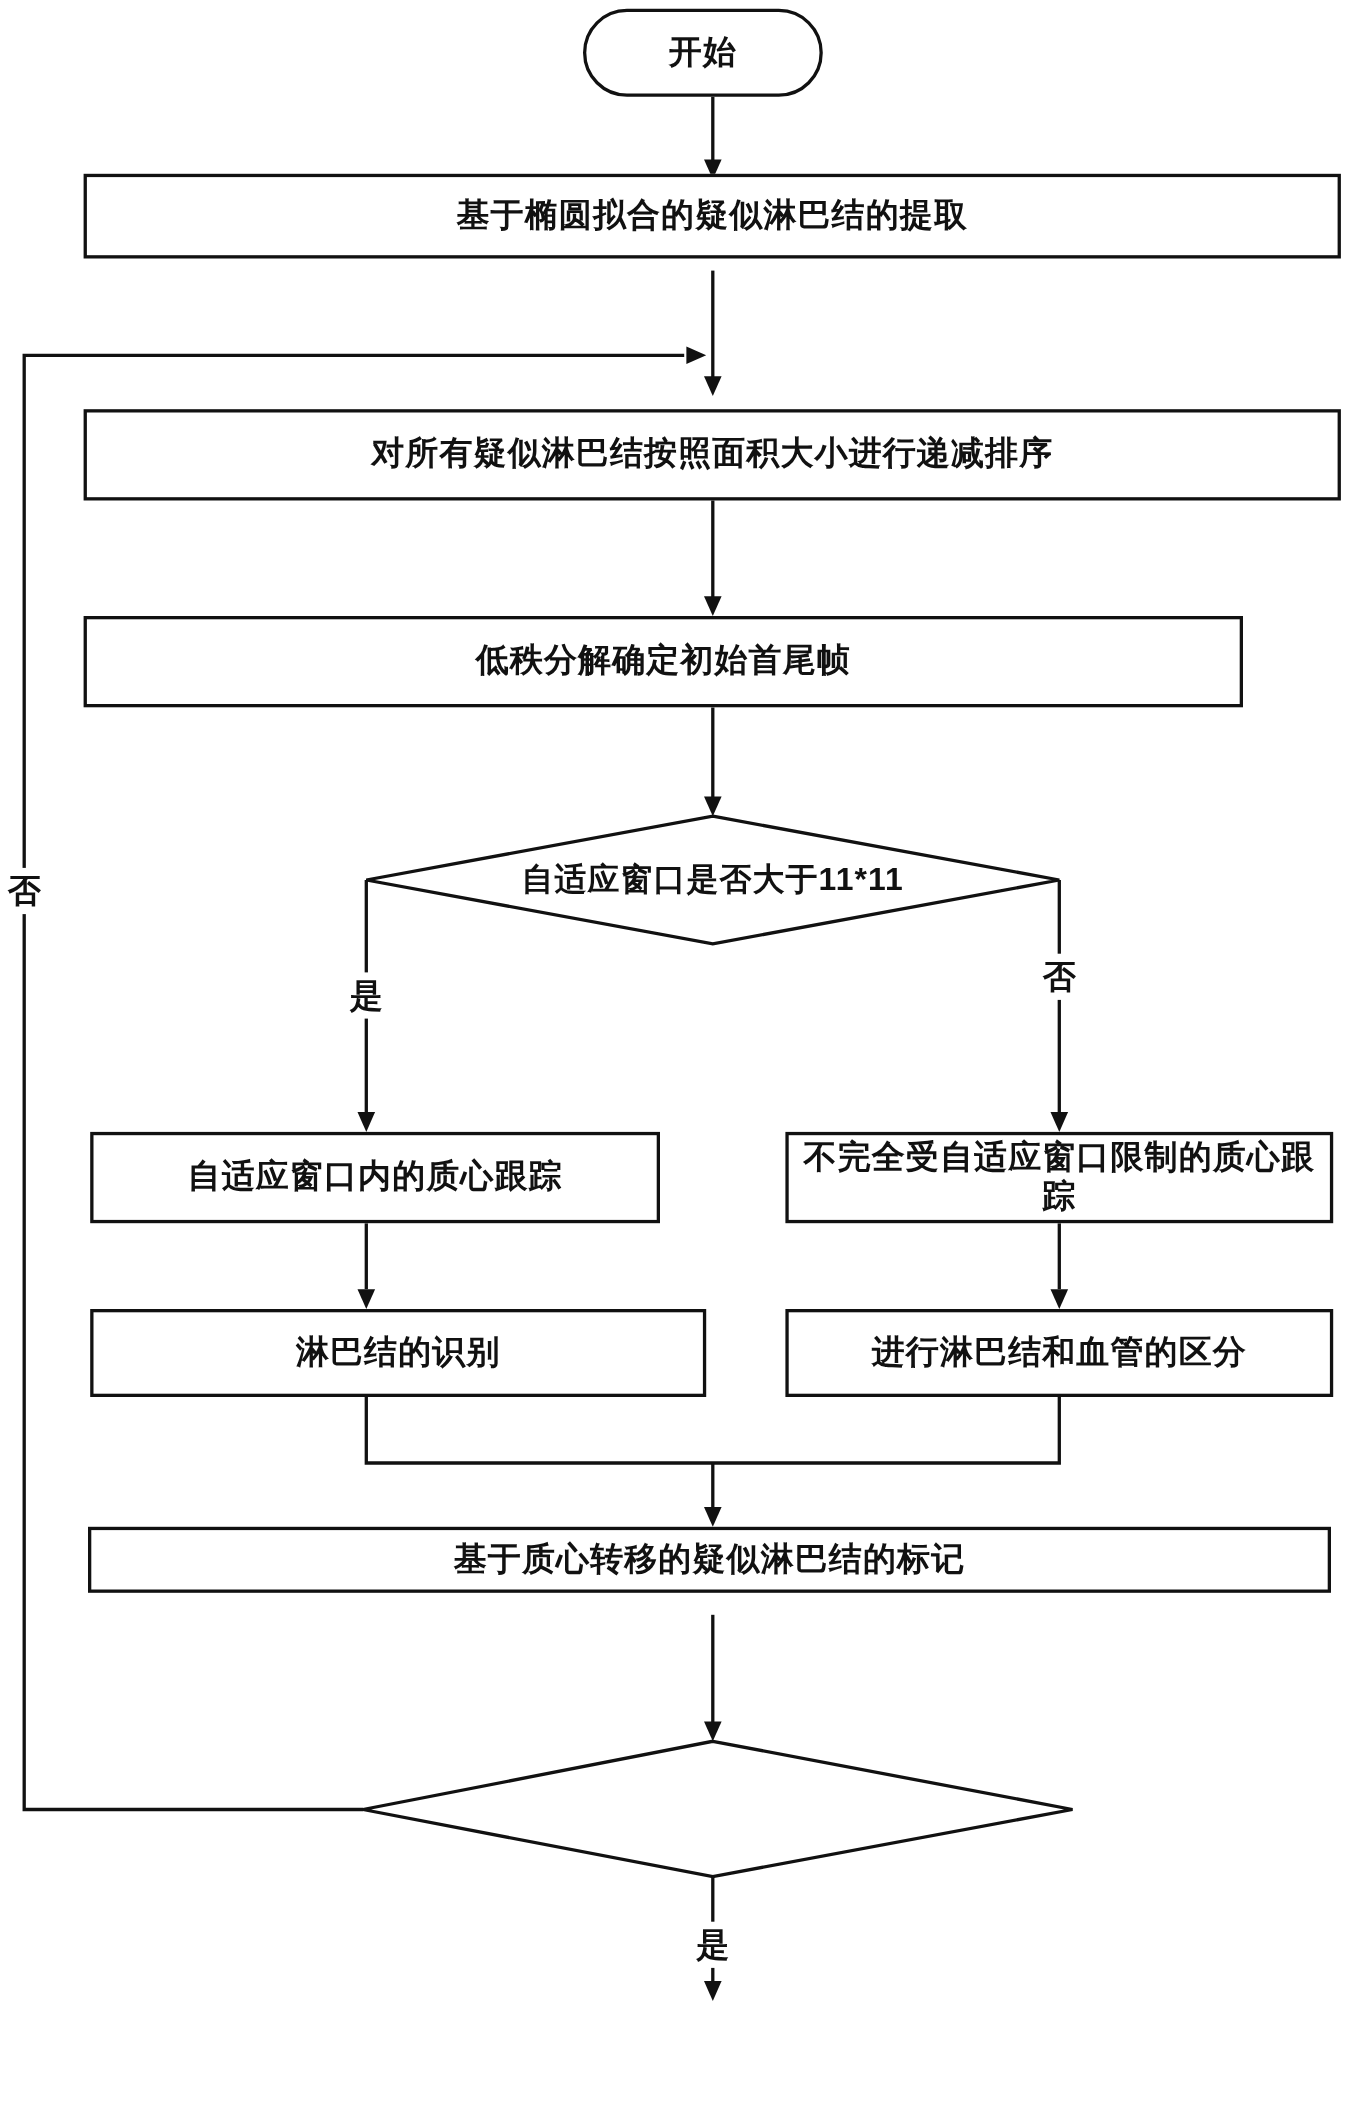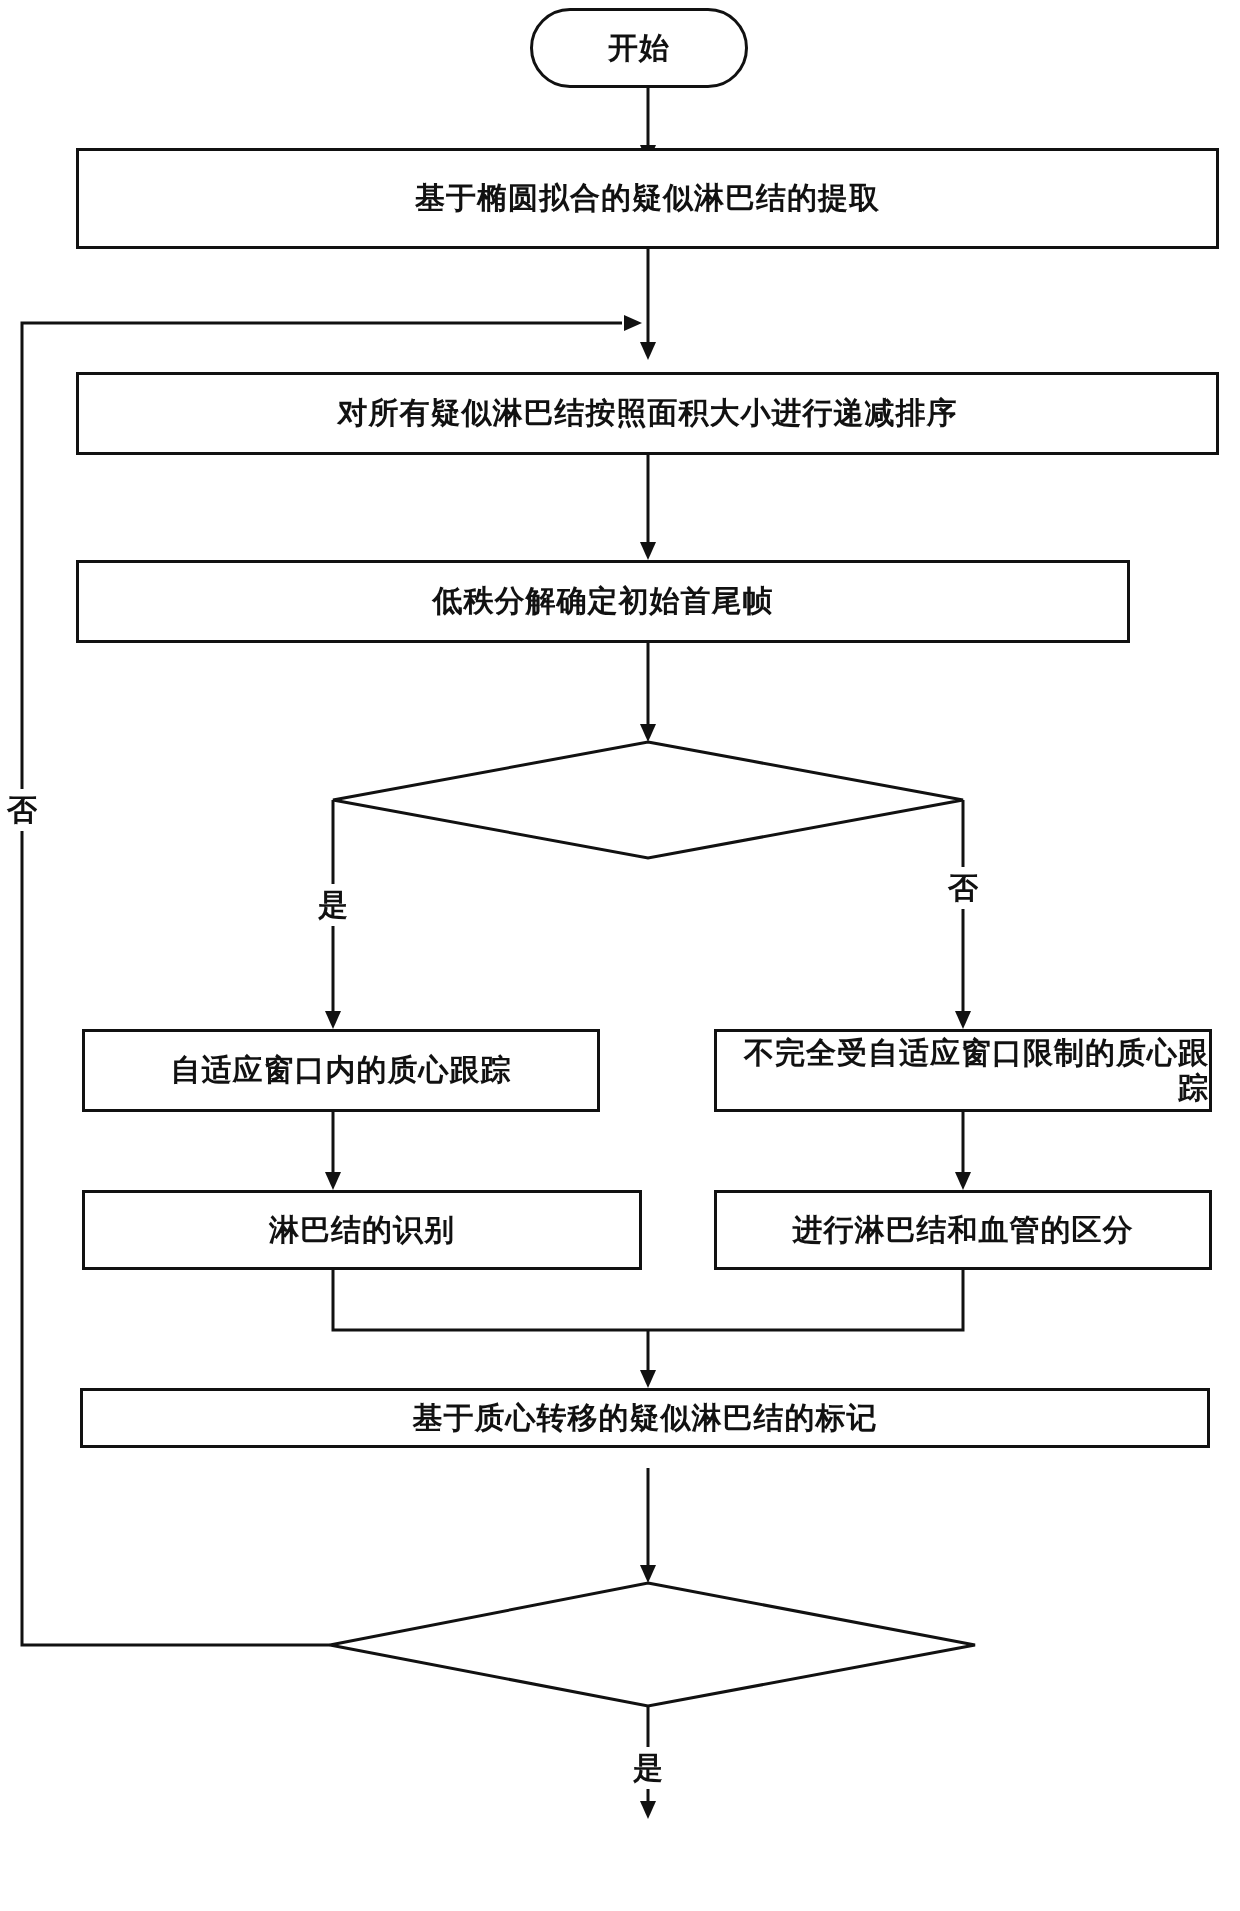--- a/index.html
+++ b/index.html
@@ -8,21 +8,21 @@
     width:1240px;height:1911px;
     background:#ffffff;
     font-family:"Liberation Sans","DejaVu Sans",sans-serif;
     color:#111111;
   }
   .edges{position:absolute;left:0;top:0;width:1240px;height:1911px;}
   .node{
     position:absolute;box-sizing:border-box;
     display:flex;align-items:center;justify-content:center;
     border:3px solid #111111;background:#ffffff;
-    font-size:30px;font-weight:600;text-align:right;line-height:1.15;
+    font-size:30px;font-weight:600;text-align:center;line-height:1.15;
     letter-spacing:1px;
   }
   .terminal{border-radius:42px;}
   .diamond-text{
     position:absolute;display:flex;align-items:center;justify-content:center;
     font-size:29px;font-weight:600;text-align:center;letter-spacing:1px;
     background:transparent;
   }
   .edge-label{
     position:absolute;display:flex;align-items:center;justify-content:center;
@@ -73,26 +73,27 @@
     <polygon points="648,1583 640,1565 656,1565" fill="#111111" stroke="none"></polygon>
 
     <polygon points="648,1583 975,1645 648,1706 330,1645" fill="#ffffff"></polygon>
 
     <line x1="648" y1="1706" x2="648" y2="1801"></line>
     <polygon points="648,1819 640,1801 656,1801" fill="#111111" stroke="none"></polygon>
   </svg>
 
   <div class="node terminal" style="left:530px;top:8px;width:218px;height:80px;">开始</div>
 
-  <div class="node" style="left:76px;top:148px;width:1143px;height:101px;">基于椭圆拟合的疑似淋巴结的提取</div>
+  <div class="node" style="left:76px;top:158px;width:1143px;height:77px;">基于椭圆拟合的疑似淋巴结的提取</div>
 
   <div class="node" style="left:76px;top:372px;width:1143px;height:83px;">对所有疑似淋巴结按照面积大小进行递减排序</div>
 
   <div class="node" style="left:76px;top:560px;width:1054px;height:83px;">低秩分解确定初始首尾帧</div>
 
+  <div class="diamond-text" style="left:398px;top:778px;width:500px;height:44px;">自适应窗口是否大于11*11</div>
 
   <div class="node" style="left:82px;top:1029px;width:518px;height:83px;">自适应窗口内的质心跟踪</div>
 
   <div class="node" style="left:714px;top:1029px;width:498px;height:83px;">不完全受自适应窗口限制的质心跟踪</div>
 
   <div class="node" style="left:82px;top:1190px;width:560px;height:80px;">淋巴结的识别</div>
 
   <div class="node" style="left:714px;top:1190px;width:498px;height:80px;">进行淋巴结和血管的区分</div>
 
   <div class="node" style="left:80px;top:1388px;width:1130px;height:60px;">基于质心转移的疑似淋巴结的标记</div>

